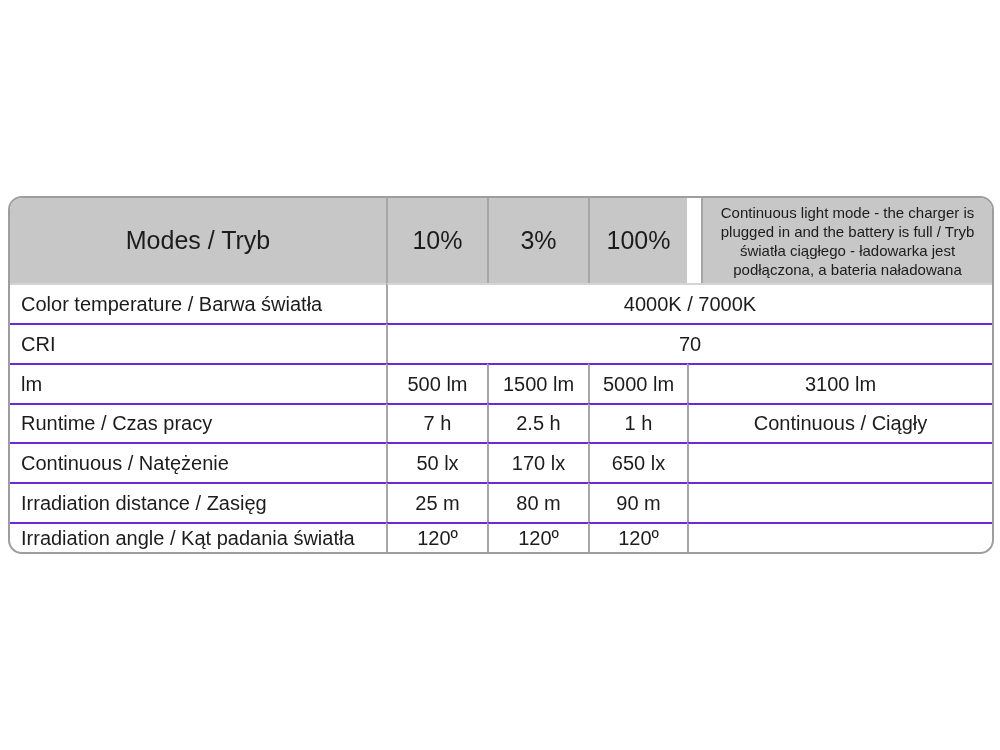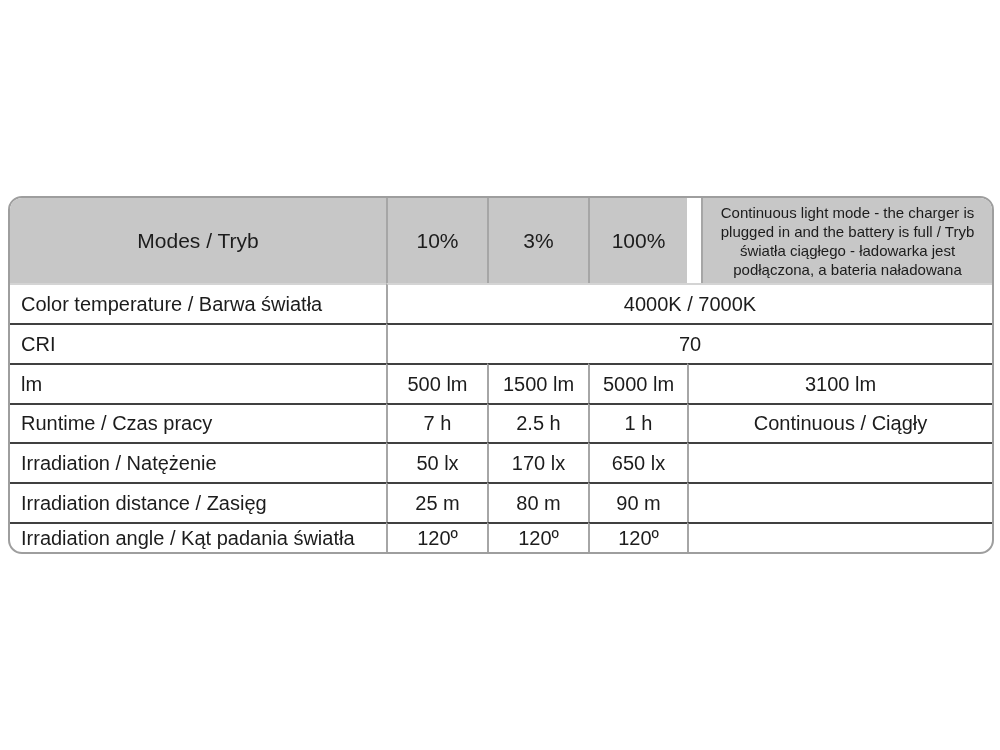--- a/index.html
+++ b/index.html
@@ -35,36 +35,36 @@
     display: flex;
     align-items: center;
     justify-content: center;
     box-sizing: border-box;
     font-size: 20px;
     overflow: hidden;
     white-space: nowrap;
   }
   .header-cell {
     background: #c7c7c7;
-    font-size: 21px;
+    font-size: 25px;
   }
   .note-cell {
     font-size: 15px;
     line-height: 19px;
     white-space: normal;
     text-align: center;
     padding: 2px 6px;
     margin-left: 14px;
   }
   .label-cell {
     justify-content: flex-start;
     padding-left: 11px;
   }
   .v-line { border-left: 2px solid #a6a6a6; }
-  .h-line { border-top: 2px solid #404040; }
+  .h-line { border-top: 2px solid #6d28d9; }
   .h-line-header { border-top: 2px solid #d4d4d4; }
   .span-cell { grid-column: 2 / 6; }
 </style>
 </head>
 <body>
 
 <div class="page">
   <div class="spec-table">
 
     <div class="cell header-cell">Modes / Tryb</div>
@@ -84,21 +84,21 @@
     <div class="cell v-line h-line">1500 lm</div>
     <div class="cell v-line h-line">5000 lm</div>
     <div class="cell v-line h-line">3100 lm</div>
 
     <div class="cell label-cell h-line">Runtime / Czas pracy</div>
     <div class="cell v-line h-line">7 h</div>
     <div class="cell v-line h-line">2.5 h</div>
     <div class="cell v-line h-line">1 h</div>
     <div class="cell v-line h-line">Continuous / Ciągły</div>
 
-    <div class="cell label-cell h-line">Irradiation / Natężenie</div>
+    <div class="cell label-cell h-line">Continuous / Natężenie</div>
     <div class="cell v-line h-line">50 lx</div>
     <div class="cell v-line h-line">170 lx</div>
     <div class="cell v-line h-line">650 lx</div>
     <div class="cell v-line h-line"></div>
 
     <div class="cell label-cell h-line">Irradiation distance / Zasięg</div>
     <div class="cell v-line h-line">25 m</div>
     <div class="cell v-line h-line">80 m</div>
     <div class="cell v-line h-line">90 m</div>
     <div class="cell v-line h-line"></div>

